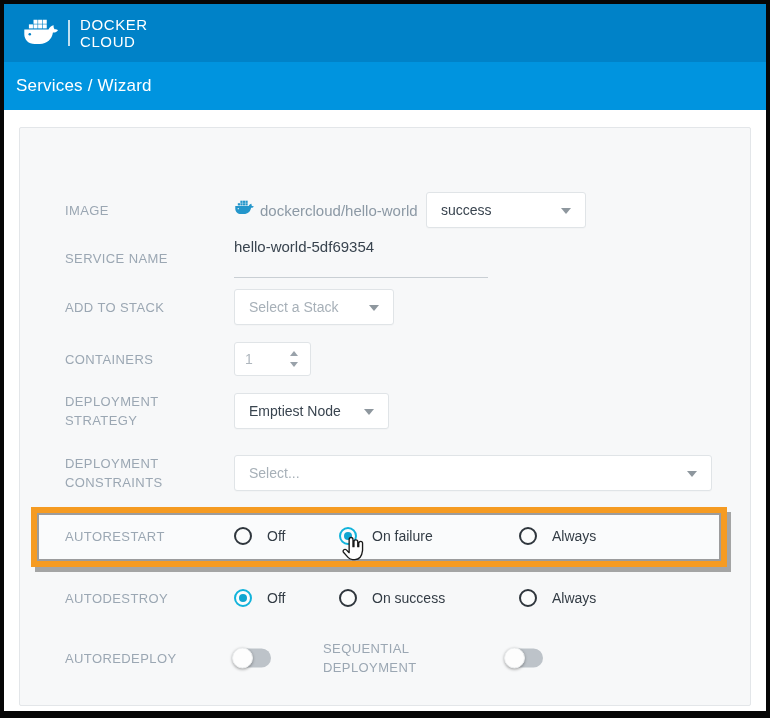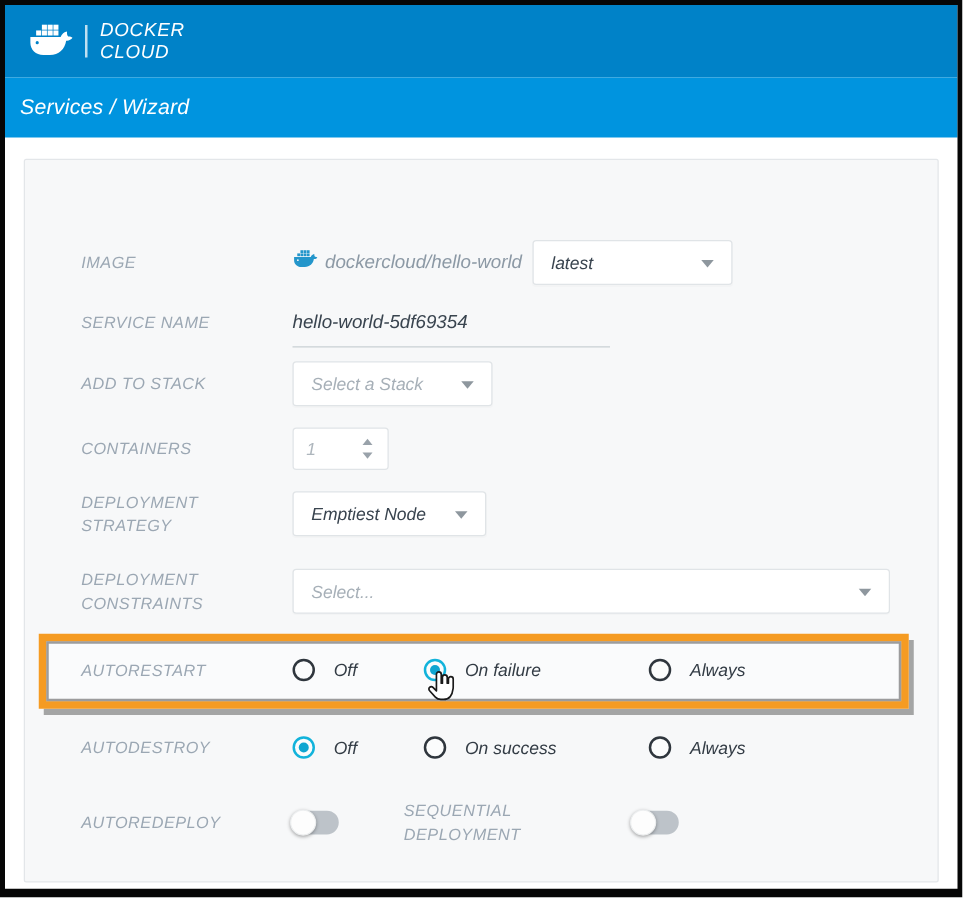--- a/index.html
+++ b/index.html
@@ -1,17 +1,17 @@
 <!DOCTYPE html>
 <html><head>
 <meta charset="utf-8">
 <style>
   html,body{margin:0;padding:0;width:770px;height:718px;overflow:hidden;background:#fff;
     font-family:"Liberation Sans","DejaVu Sans",sans-serif;-webkit-font-smoothing:antialiased;}
-  .screen{position:relative;width:770px;height:718px;background:#fff;font-style:italic;}
+  .screen{position:relative;width:770px;height:718px;background:#fff;}
   .frame{position:absolute;inset:0;border:4px solid #060606;border-bottom-width:7px;z-index:90;pointer-events:none;}
 
   
   .topbar{position:absolute;left:4px;right:4px;top:4px;height:58px;background:#0082C8;}
   .brand{position:absolute;left:18px;top:5px;display:flex;align-items:center;height:48px;cursor:pointer;}
   .brand svg{display:block;}
   .brand-sep{width:2px;height:26px;background:rgba(255,255,255,.75);margin:0 10px 0 8px;}
   .brand-text{color:#fff;font-size:15px;line-height:17px;letter-spacing:.6px;font-weight:400;}
   .subbar{position:absolute;left:4px;right:4px;top:62px;height:48px;background:#0094DF;display:flex;align-items:center;}
   .crumb{color:#fff;font-size:17px;margin-left:12px;letter-spacing:.2px;cursor:pointer;}
@@ -35,21 +35,21 @@
   .caret{position:absolute;right:14px;top:50%;margin-top:-2px;width:0;height:0;
     border-left:5px solid transparent;border-right:5px solid transparent;border-top:6px solid #8E979E;}
 
   
   .whale-sm{position:absolute;left:214px;top:50%;transform:translateY(-50%);}
   .img-name{position:absolute;left:240px;top:50%;transform:translateY(-50%);font-size:15px;color:#8C99A5;}
   .tag-select{left:406px;width:160px;}
 
   
   .uinput{position:absolute;left:214px;top:50%;transform:translateY(-50%);width:254px;height:40px;
-    border-bottom:1px solid #C9CFD4;box-sizing:border-box;display:flex;align-items:center;background:transparent;}
+    border-bottom:1px solid #C9CFD4;box-sizing:border-box;display:flex;background:transparent;}
   .uinput .val{font-size:15px;color:#39444F;}
 
   
   .stepper{position:absolute;left:214px;top:50%;transform:translateY(-50%);width:77px;height:34px;
     background:#fff;border:1px solid #E0E4E7;border-radius:3px;box-sizing:border-box;}
   .stepper .val{position:absolute;left:10px;top:50%;transform:translateY(-50%);font-size:14px;color:#AEB6BD;}
   .step{position:absolute;right:12px;width:0;height:0;border-left:4px solid transparent;border-right:4px solid transparent;cursor:pointer;}
   .step.up{top:8px;border-bottom:5px solid #99A2AA;}
   .step.down{bottom:8px;border-top:5px solid #99A2AA;}
 
@@ -128,21 +128,21 @@
             <rect x="20" y="10" width="7" height="7"></rect>
             <rect x="28" y="10" width="7" height="7"></rect>
             <rect x="36" y="10" width="7" height="7"></rect>
             <path d="M4 19 h42 c1.5-4 5-7 9-7.5 -.5 2.5 0 5 1.5 7 2-.2 4.5.3 6 1.8 -2 2.8-5.2 4.3-8.8 3.9 C52 36 43.5 44 31 44 h-9 C11.5 44 4 36.5 4 27 Z"></path>
           </g>
           <circle cx="13.5" cy="27" r="2.2" fill="#F7F8F9"></circle>
         </svg>
       </span>
       <span class="img-name">dockercloud/hello-world</span>
       <div class="selectbox tag-select">
-        <span class="val">latest</span>
+        <span class="val">success</span>
         <span class="caret"></span>
       </div>
     </div>
 
     <div class="row" style="top:130px">
       <span class="flabel">SERVICE NAME</span>
       <div class="uinput">
         <span class="val">hello-world-5df69354</span>
       </div>
     </div>

